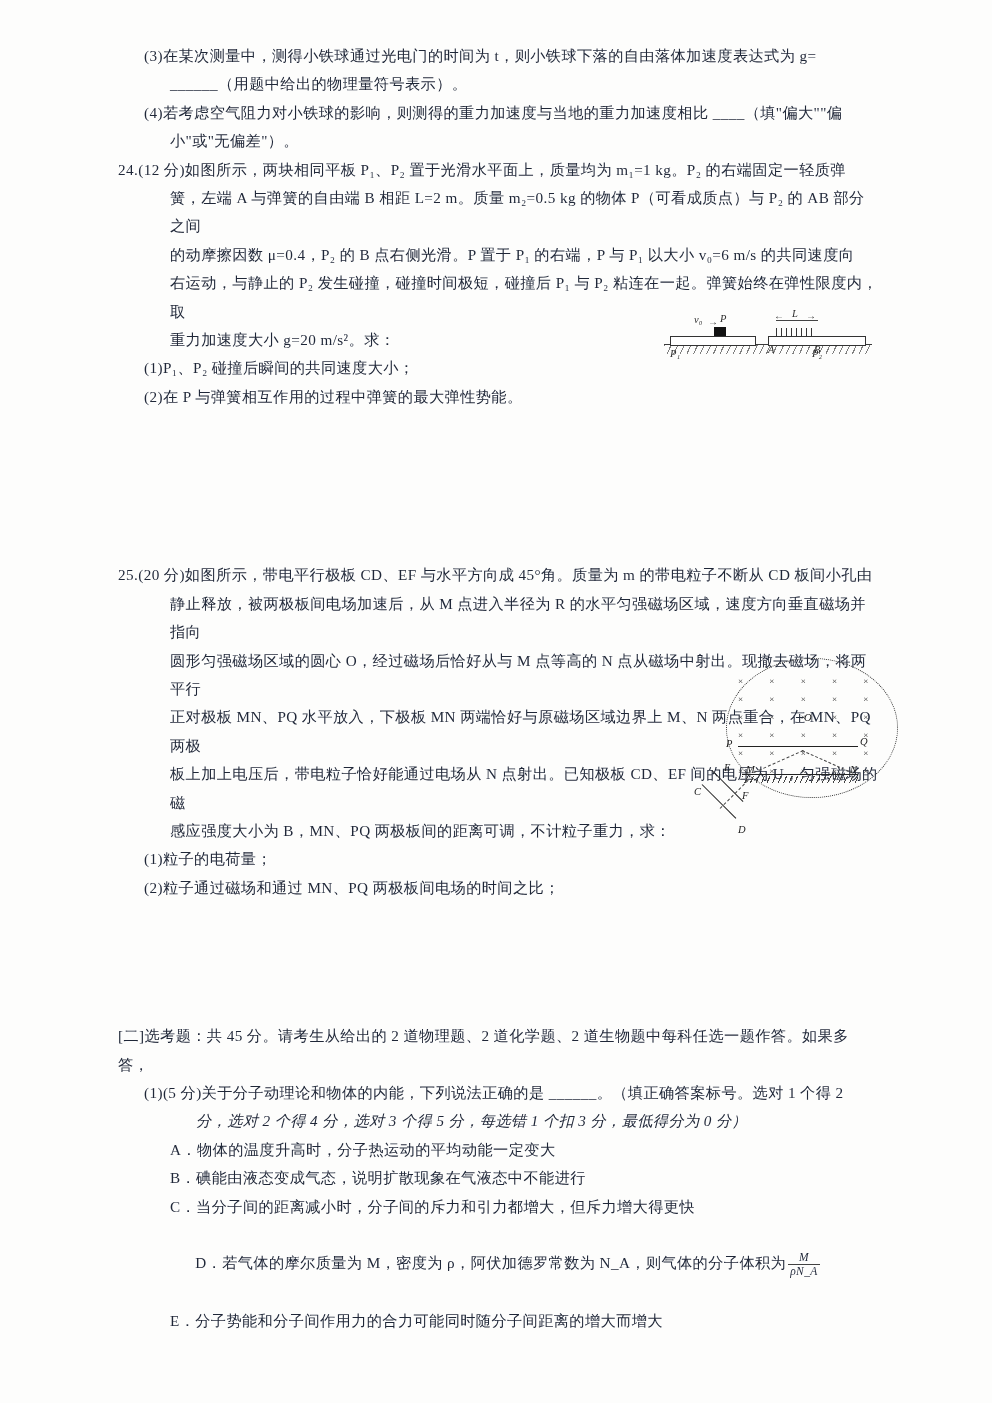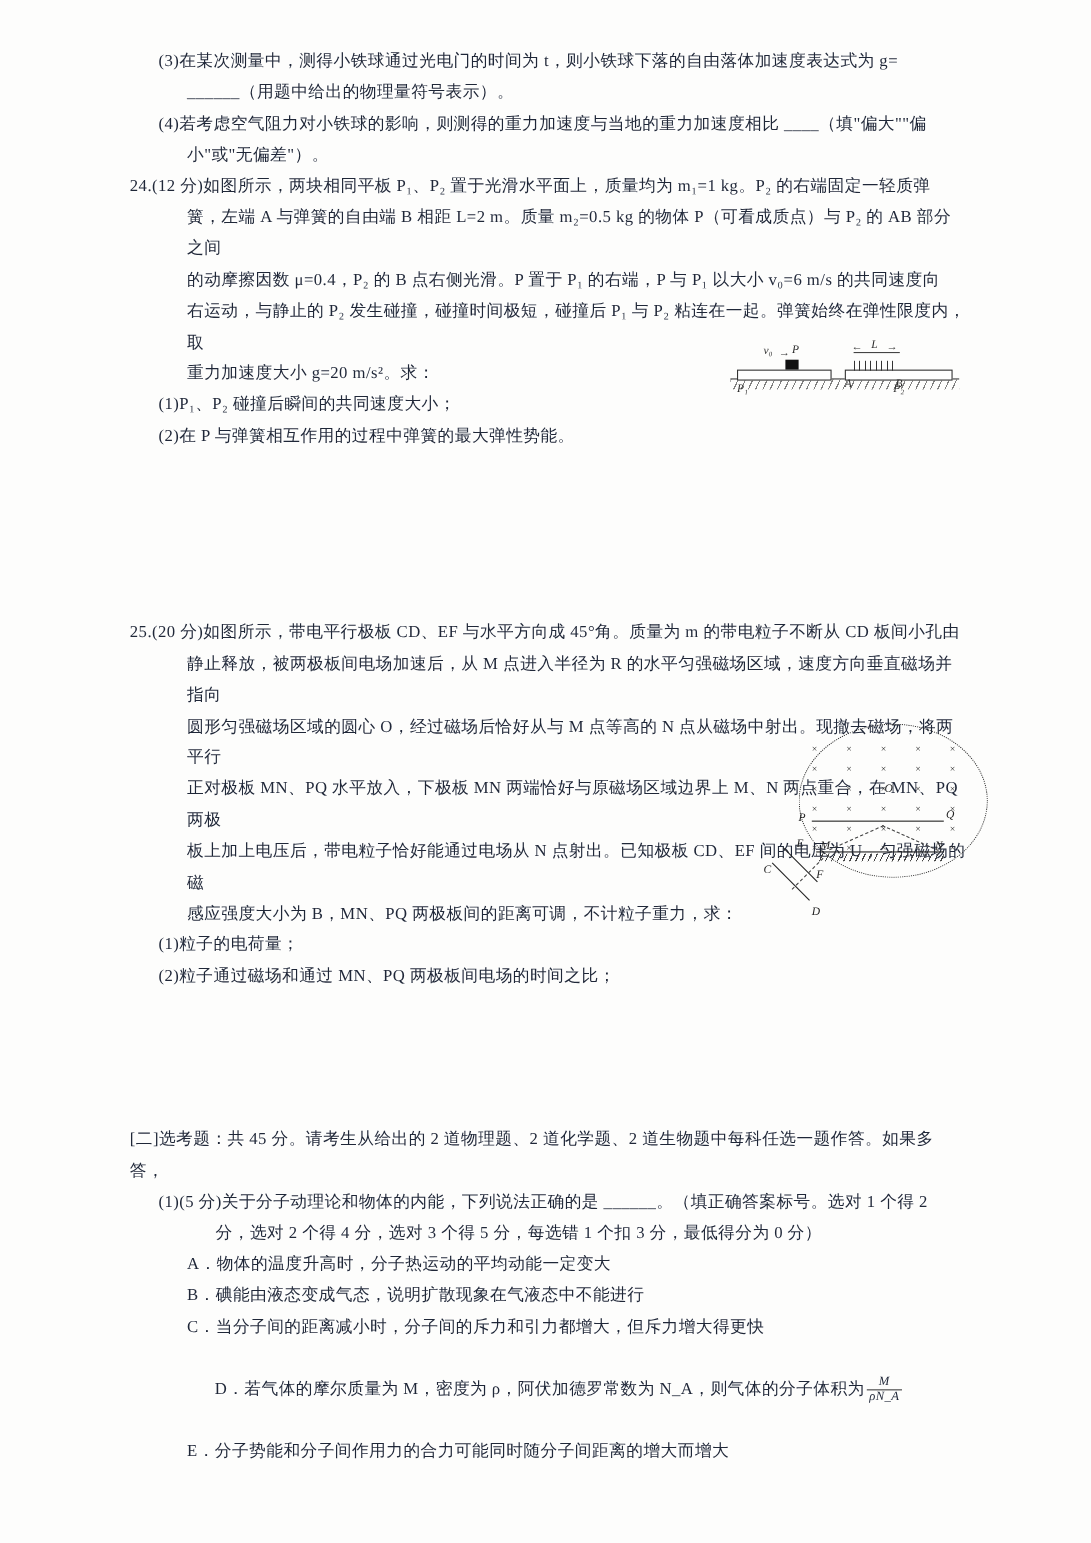--- a/index.html
+++ b/index.html
@@ -32,21 +32,21 @@
     font-size: 15.2px;
     line-height: 28.4px;
     letter-spacing: 0.4px;
     white-space: pre-wrap;
     color: #0f172a;
     
     opacity: 0.93;
   }
   .ind1 { padding-left: 26px; }
   .ind2 { padding-left: 52px; }
-  .ind3 { padding-left: 78px; }
+  .ind3 { padding-left: 78px; font-style: italic; }
   .gap-lg { height: 150px; }
 
   
   .fig1 {
     position: absolute;
     left: 664px;
     top: 300px;
     width: 210px;
     height: 58px;
   }

